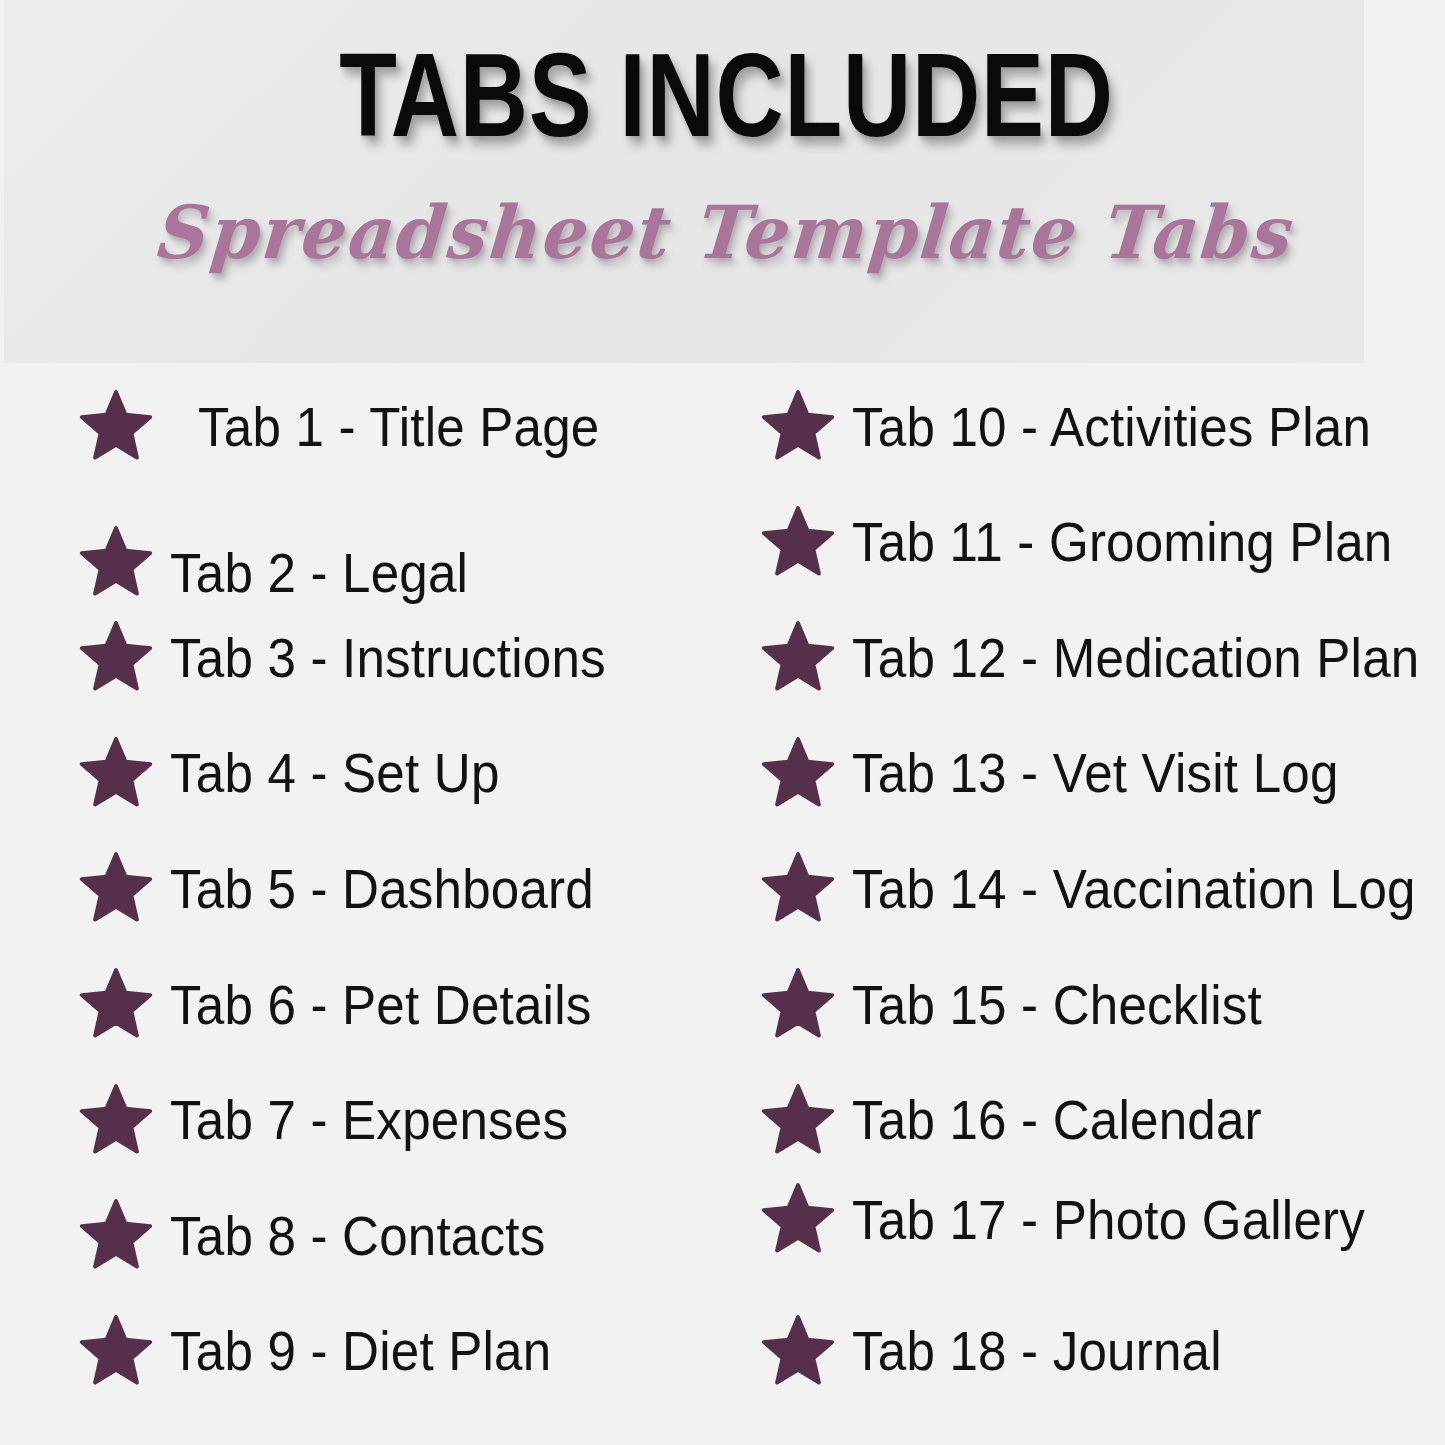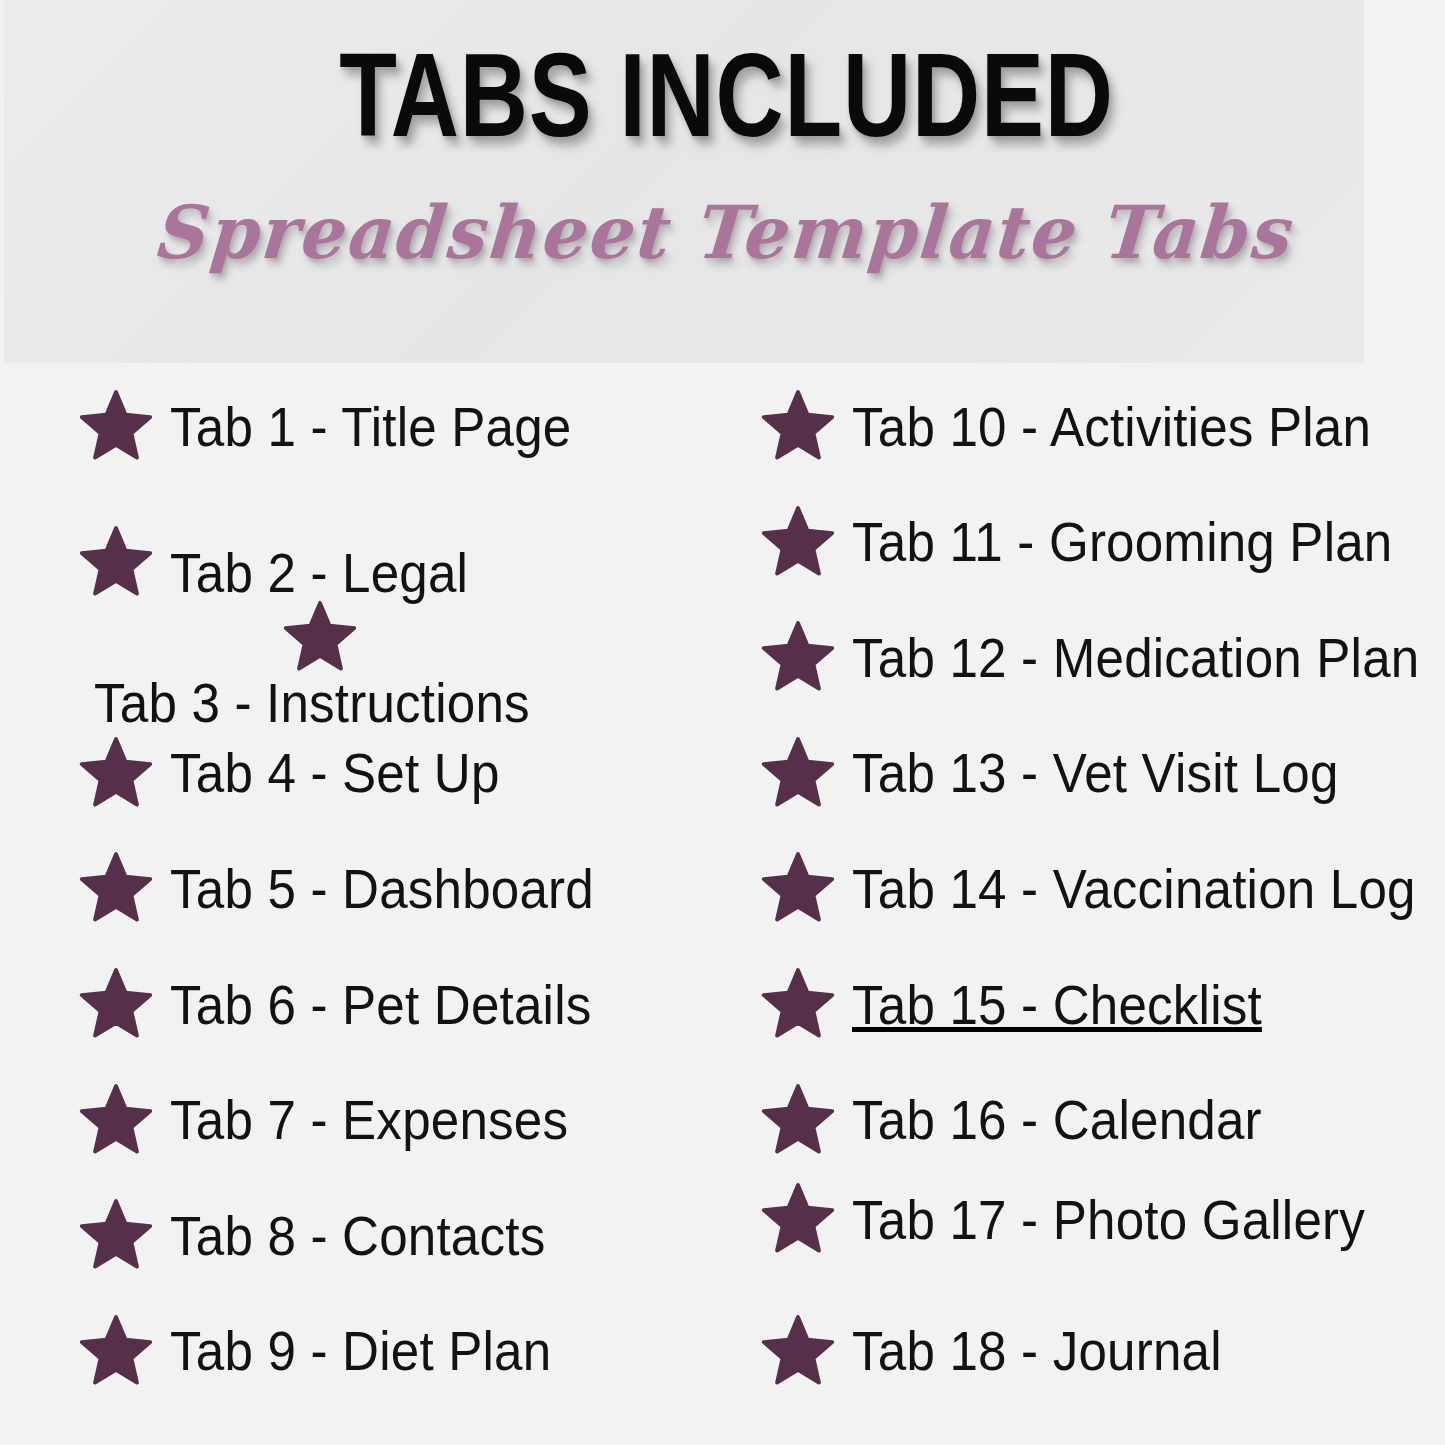--- a/index.html
+++ b/index.html
@@ -118,21 +118,21 @@
 <body style="background: rgb(242, 242, 242);">
 
 <div class="header">
   <div class="header-title" style="color: rgb(10, 10, 10);">TABS INCLUDED</div>
   <div class="header-subtitle" style="color: rgb(169, 117, 155);">Spreadsheet Template Tabs</div>
 </div>
 
 <div class="body-area" style="background: rgb(242, 242, 242);">
 
   <div class="tab-column col-left" id="col-left">
-      <div class="tab-row" style="top: 6px;">
+      <div class="tab-row" style="top: 6px; gap: 28px;">
     <span class="star-icon">
       <svg viewBox="0 0 100 100" xmlns="http://www.w3.org/2000/svg" aria-hidden="true">
         <path d="M50 4
                  L62.6 33.9
                  L95.1 36.9
                  L70.4 58.4
                  L77.6 90.2
                  L50 73.5
                  L22.4 90.2
                  L29.6 58.4
@@ -152,21 +152,21 @@
                  L77.6 90.2
                  L50 73.5
                  L22.4 90.2
                  L29.6 58.4
                  L4.9 36.9
                  L37.4 33.9 Z" fill="#56304a" stroke="#56304a" stroke-width="5" stroke-linejoin="round"></path>
       </svg>
     </span>
     <span class="tab-label">Tab 2 - Legal</span>
   </div>
-      <div class="tab-row" style="top: 237.2px; flex-direction: column;">
+      <div class="tab-row" style="top: 237.2px;">
     <span class="star-icon">
       <svg viewBox="0 0 100 100" xmlns="http://www.w3.org/2000/svg" aria-hidden="true">
         <path d="M50 4
                  L62.6 33.9
                  L95.1 36.9
                  L70.4 58.4
                  L77.6 90.2
                  L50 73.5
                  L22.4 90.2
                  L29.6 58.4
@@ -359,21 +359,21 @@
                  L77.6 90.2
                  L50 73.5
                  L22.4 90.2
                  L29.6 58.4
                  L4.9 36.9
                  L37.4 33.9 Z" fill="#56304a" stroke="#56304a" stroke-width="5" stroke-linejoin="round"></path>
       </svg>
     </span>
     <span class="tab-label">Tab 14 - Vaccination Log</span>
   </div>
-      <div class="tab-row" style="top: 584px; text-decoration: underline;">
+      <div class="tab-row" style="top: 584px;">
     <span class="star-icon">
       <svg viewBox="0 0 100 100" xmlns="http://www.w3.org/2000/svg" aria-hidden="true">
         <path d="M50 4
                  L62.6 33.9
                  L95.1 36.9
                  L70.4 58.4
                  L77.6 90.2
                  L50 73.5
                  L22.4 90.2
                  L29.6 58.4

